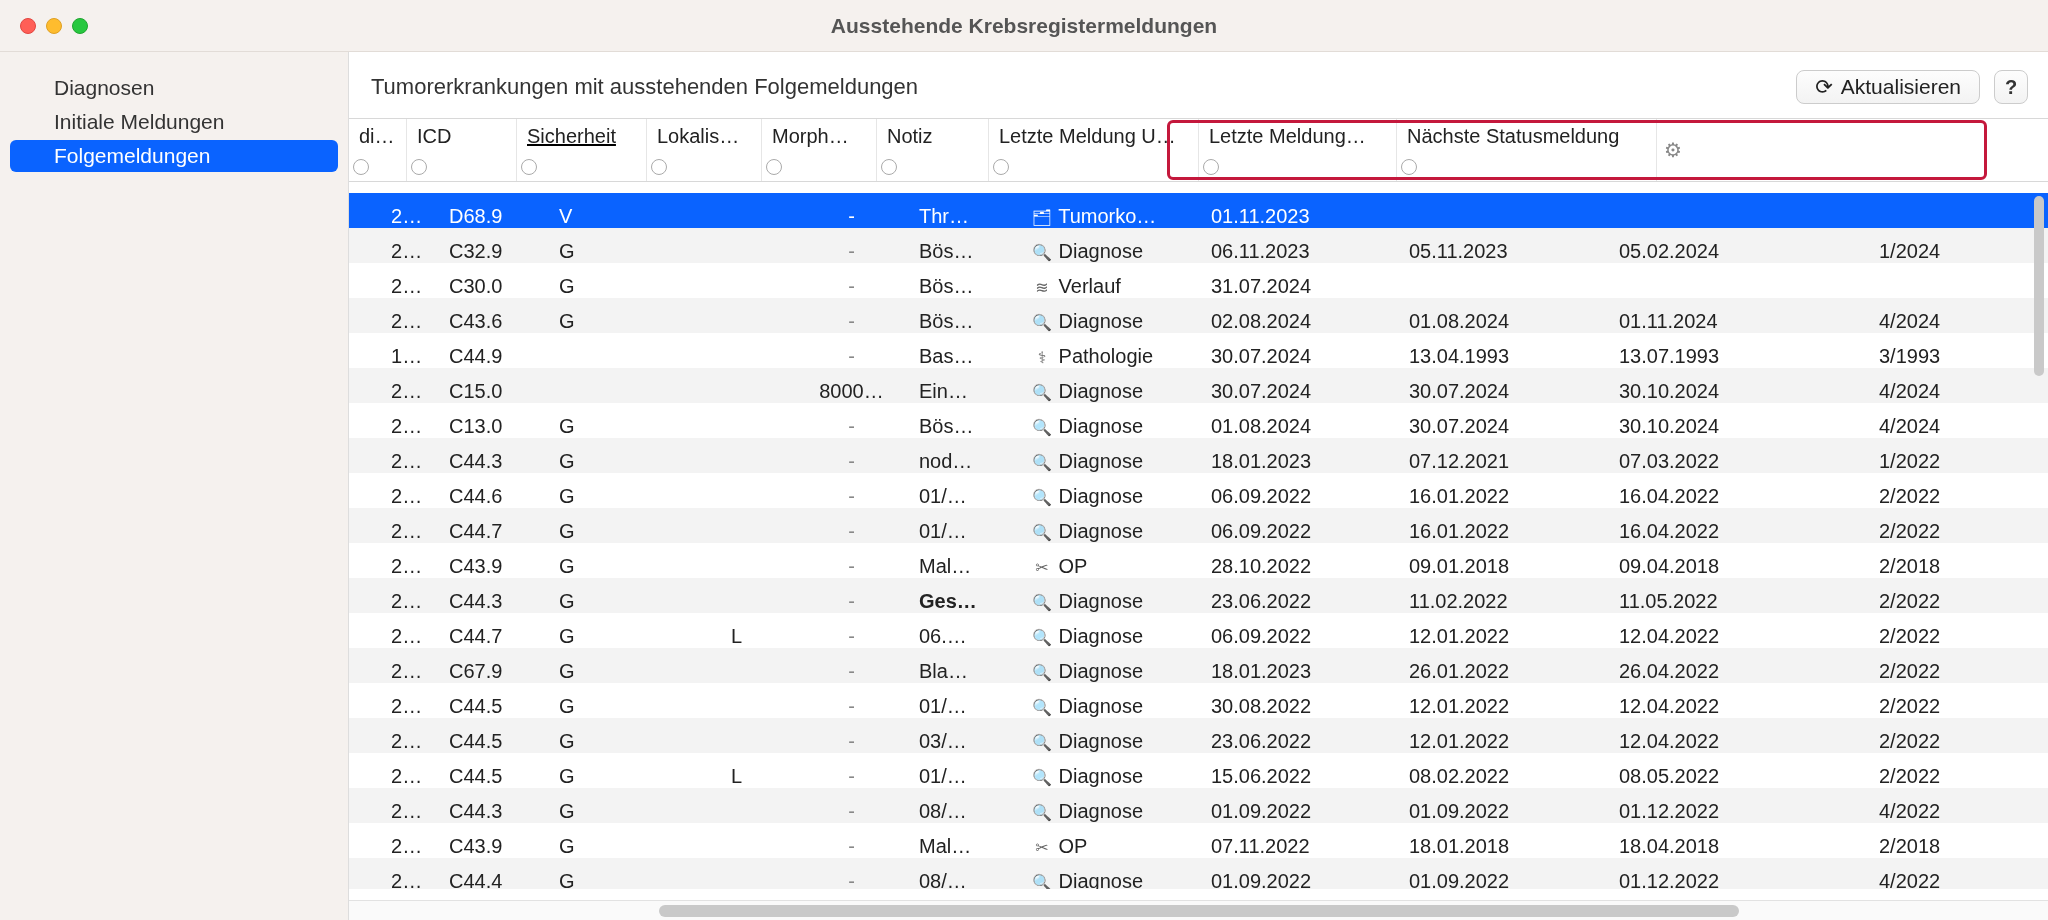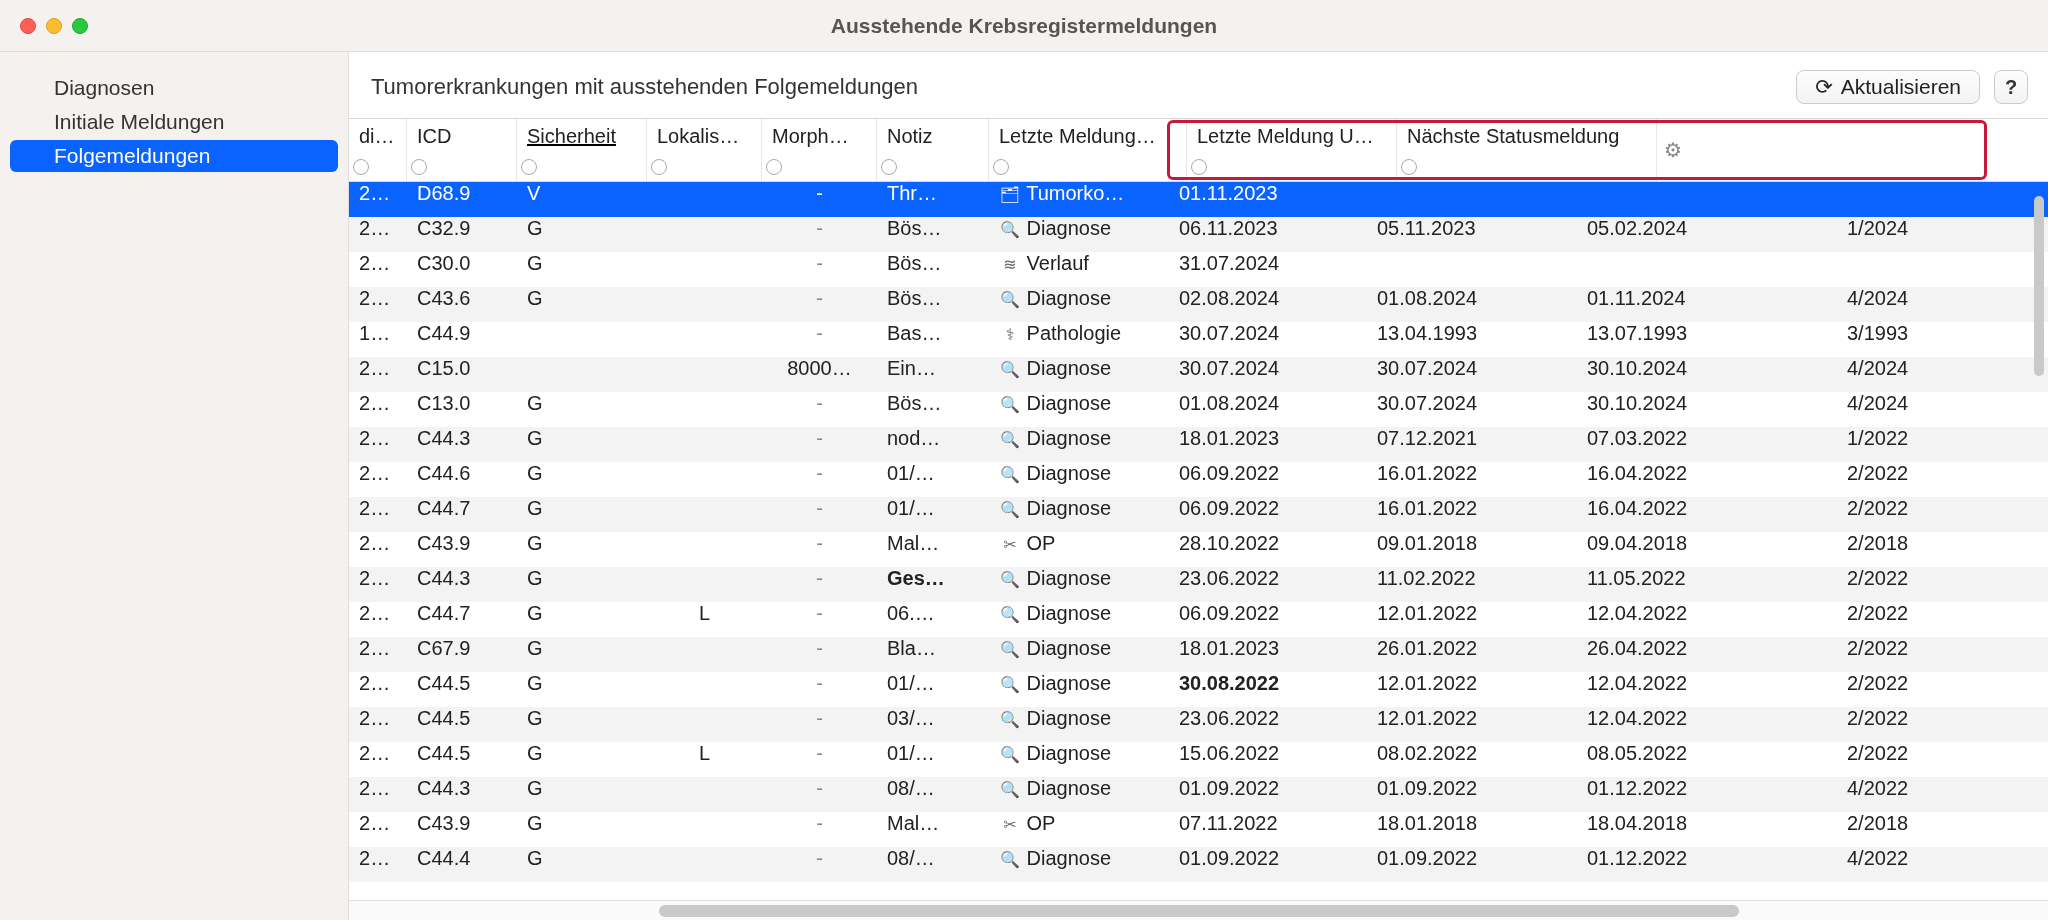--- a/index.html
+++ b/index.html
@@ -13,29 +13,29 @@
     .window-title { position: absolute; left: 50%; transform: translateX(-50%); font-size: 21px; font-weight: 700; color: #555; }
     .body { flex: 1; display: flex; min-height: 0; }
     .sidebar { width: 348px; background: #f5f1ee; padding-top: 20px; }
     .sidebar-item { font-size: 21px; padding: 4px 28px 4px 44px; color: #333; cursor: default; border-radius: 6px; margin: 0 10px 2px 10px; }
     .sidebar-item.selected { background: #0a63ff; color: #fff; }
     .main { flex: 1; background: #fff; border-left: 1px solid #ddd; display: flex; flex-direction: column; min-width: 0; }
     .toolbar { display: flex; align-items: center; padding: 18px 20px 14px 22px; }
     .page-title { font-size: 22px; color: #333; flex: 1; }
     .refresh-btn { display: inline-flex; align-items: center; gap: 8px; font-size: 21px; padding: 4px 18px; border: 1px solid #ccc; background: linear-gradient(#fdfdfd, #f3f3f3); border-radius: 8px; color: #222; cursor: default; }
     .help-btn { margin-left: 14px; width: 34px; height: 34px; border: 1px solid #ccc; background: linear-gradient(#fdfdfd, #f3f3f3); border-radius: 8px; font-size: 20px; font-weight: 700; color: #333; display: inline-flex; align-items: center; justify-content: center; cursor: default; }
-    .table-wrap { flex: 1; overflow: hidden; display: flex; flex-direction: column; position: relative; }
+    .table-wrap { flex: 1; overflow: hidden; display: flex; flex-direction: column; position: relative; gap: 11px; }
     .table-header { display: flex; border-top: 1px solid #d8d8d8; border-bottom: 1px solid #d8d8d8; position: relative; }
     .th { position: relative; border-right: 1px solid #e6e6e6; padding: 6px 10px 0 10px; height: 62px; overflow: hidden; }
     .th-label { font-size: 20px; color: #222; white-space: nowrap; overflow: hidden; text-overflow: ellipsis; }
     .th-filter { position: absolute; left: 4px; bottom: 6px; width: 16px; height: 16px; border: 1px solid #aaa; border-radius: 50%; background: #fff; }
     .highlight-box { position: absolute; top: 1px; height: 60px; border: 3px solid #c4183c; border-radius: 6px; pointer-events: none; z-index: 5; }
     .gear { width: 32px; display: flex; align-items: center; justify-content: center; color: #888; font-size: 20px; }
     .rows { flex: 1; overflow-y: hidden; position: relative; }
-    .row { display: flex; height: 35px; align-items: flex-start; font-size: 20px; color: #222; }
+    .row { display: flex; height: 35px; align-items: flex-end; font-size: 20px; color: #222; padding-left: 32px; }
     .row:nth-child(even) { background: #f3f3f3; }
     .row.selected { background: #0a63ff; color: #fff; }
     .row.selected .cell { color: #fff; }
     .cell { padding: 0 10px; white-space: nowrap; overflow: hidden; text-overflow: ellipsis; }
     .cell.center { text-align: center; }
     .cell .ico { display: inline-block; width: 22px; text-align: center; color: #666; font-size: 16px; vertical-align: middle; }
     .row.selected .cell .ico { color: #fff; }
     .hscroll { height: 20px; background: #fafafa; border-top: 1px solid #e2e2e2; position: relative; }
     .hscroll .thumb { position: absolute; height: 12px; top: 4px; background: #c9c9c9; border-radius: 6px; }
     .vscroll { position: absolute; right: 4px; top: 78px; width: 10px; bottom: 24px; }
@@ -89,26 +89,26 @@
             <div class="th-filter"></div>
           </div>
           <div class="th" style="width: 115px;">
             <div class="th-label">Morph…</div>
             <div class="th-filter"></div>
           </div>
           <div class="th" style="width: 112px;">
             <div class="th-label">Notiz</div>
             <div class="th-filter"></div>
           </div>
+          <div class="th" style="width: 210px;">
+            <div class="th-label">Letzte Meldung U…</div>
+            <div class="th-filter"></div>
+          </div>
           <div class="th" style="width: 198px;">
             <div class="th-label">Letzte Meldung…</div>
-            <div class="th-filter"></div>
-          </div>
-          <div class="th" style="width: 210px;">
-            <div class="th-label">Letzte Meldung U…</div>
             <div class="th-filter"></div>
           </div>
           <div class="th" style="width: 260px;">
             <div class="th-label">Nächste Statusmeldung</div>
             <div class="th-filter"></div>
           </div>
           <div class="gear">⚙</div>
           <div class="highlight-box" style="left: 818px; width: 820px;"></div>
         </div>
       <div class="rows" id="tbody">
@@ -295,21 +295,21 @@
             <div class="cell" style="width: 148px;">2/2022</div>
           </div>
           <div class="row">
             <div class="cell" style="width: 58px;">20…</div>
             <div class="cell" style="width: 110px;">C44.5</div>
             <div class="cell" style="width: 130px;">G</div>
             <div class="cell center" style="width: 115px;"></div>
             <div class="cell center" style="width: 115px; color: rgb(136, 136, 136);">-</div>
             <div class="cell" style="width: 112px;">01/…</div>
             <div class="cell" style="width: 180px;"><span class="ico">🔍</span><span> Diagnose</span></div>
-            <div class="cell" style="width: 198px; font-weight: bold;">30.08.2022</div>
+            <div class="cell" style="width: 198px;">30.08.2022</div>
             <div class="cell" style="width: 210px;">12.01.2022</div>
             <div class="cell" style="width: 260px;">12.04.2022</div>
             <div class="cell" style="width: 148px;">2/2022</div>
           </div>
           <div class="row">
             <div class="cell" style="width: 58px;">20…</div>
             <div class="cell" style="width: 110px;">C44.5</div>
             <div class="cell" style="width: 130px;">G</div>
             <div class="cell center" style="width: 115px;"></div>
             <div class="cell center" style="width: 115px; color: rgb(136, 136, 136);">-</div>

